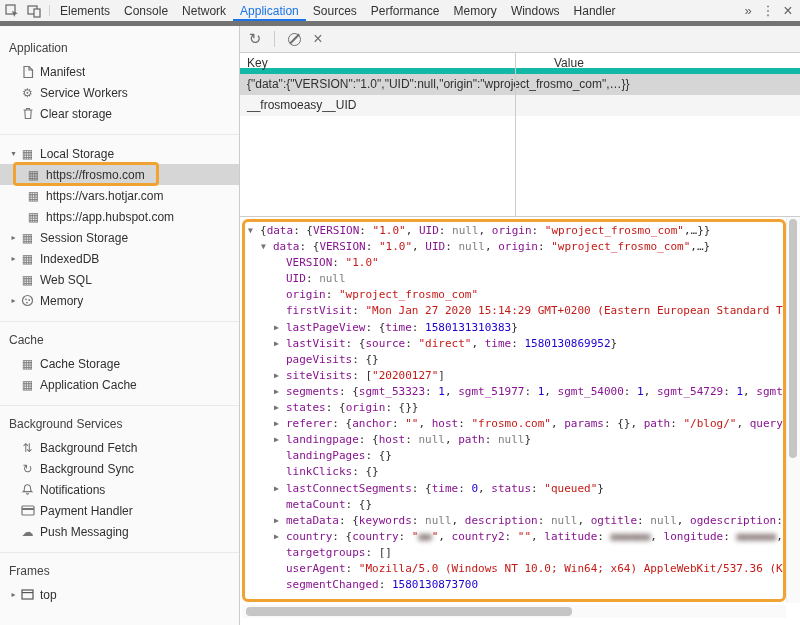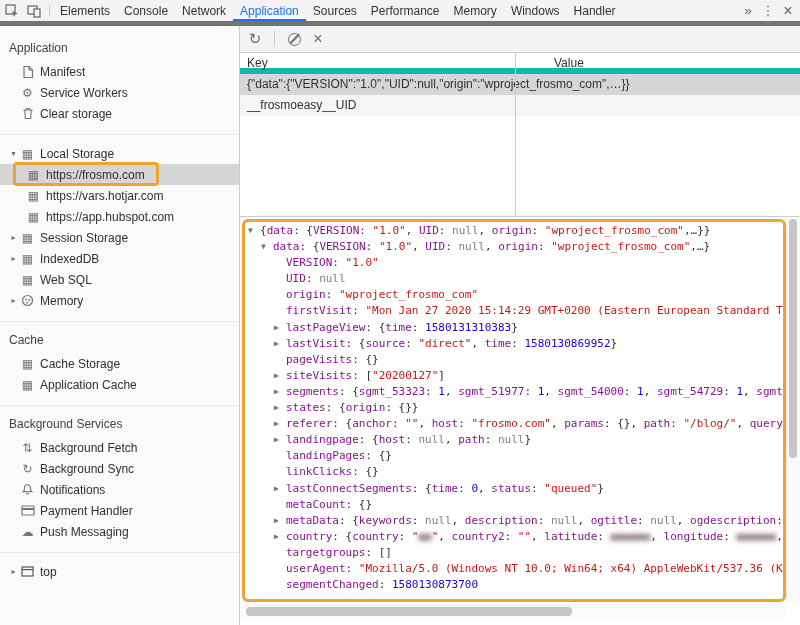--- a/index.html
+++ b/index.html
@@ -239,20 +239,21 @@
           <span class="lbl">Payment Handler</span>
         </div>
         <div class="side-item">
           <span class="tri"></span>
           <span class="ic">☁</span>
           <span class="lbl">Push Messaging</span>
         </div>
       </div>
 
       <div class="side-section">
+        <div class="side-title">Frames</div>
         <div class="side-item">
           <span class="tri">▸</span>
           <span class="ic">
               <svg width="13" height="11" viewBox="0 0 13 11">
                 <rect x="1" y="1" width="11" height="9" fill="none" stroke="#555" stroke-width="1.2"></rect>
                 <path d="M1 3.6h11" stroke="#555" stroke-width="1.2"></path>
               </svg>
             </span>
           <span class="lbl">top</span>
         </div>

